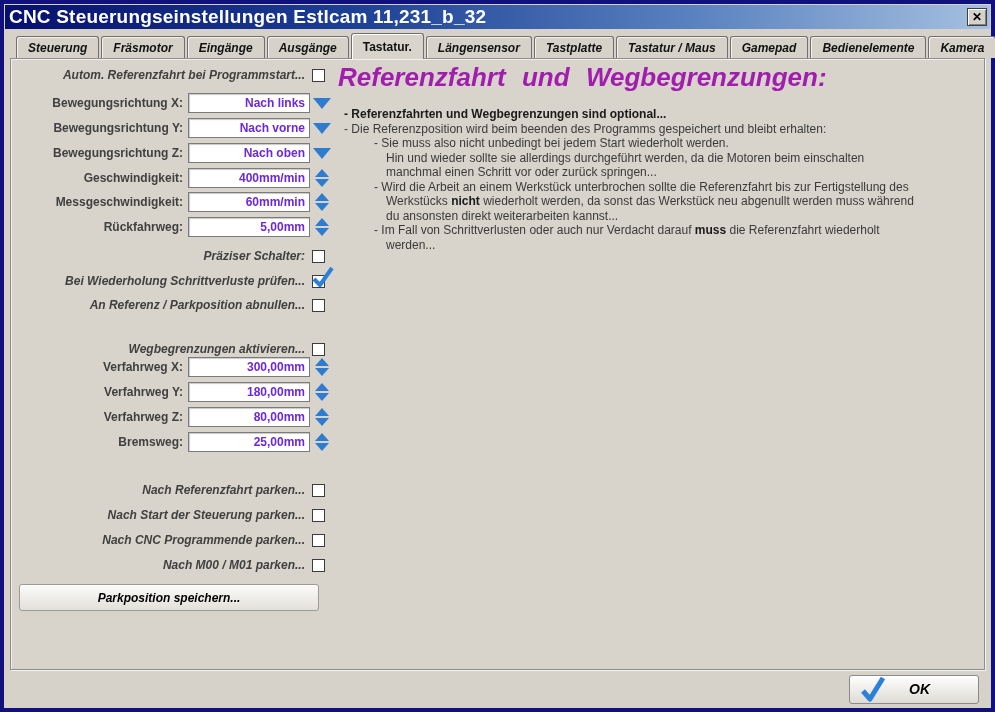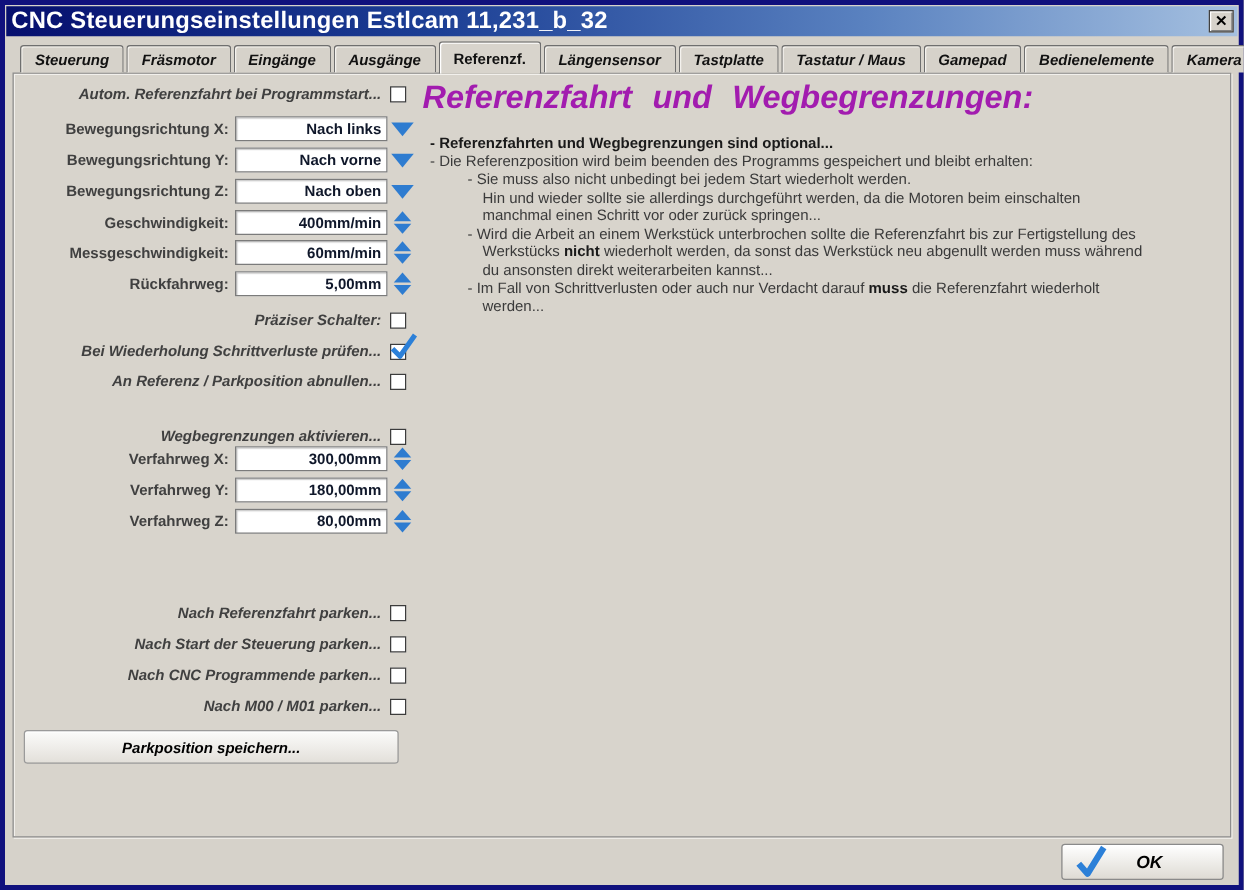--- a/index.html
+++ b/index.html
@@ -55,21 +55,21 @@
   }
   
   .form{position:absolute;left:8px;top:0;width:314px;height:100%;}
   .row{position:absolute;left:0;right:0;height:24px;display:flex;align-items:center;}
   .lbl{flex:1;text-align:right;padding-right:5px;font-size:12px;font-weight:bold;color:#404040;white-space:nowrap;}
   .lbl.it{font-style:italic;}
   .field{
     width:122px;height:20px;flex:0 0 auto;
     background:#ffffff;border:1px solid #7b7b7b;
     box-shadow:inset 1px 1px 1px #c9c9c9;
-    font-size:12px;font-weight:bold;color:#0f172a;text-align:right;
+    font-size:12px;font-weight:bold;color:#6d28d9;text-align:right;
     padding:0 4px 0 2px;outline:none;
   }
   .arrowzone{width:23px;flex:0 0 auto;display:flex;flex-direction:column;align-items:center;justify-content:center;}
   .dd-arrow{width:0;height:0;border-left:9px solid transparent;border-right:9px solid transparent;border-top:11px solid #2e7cd0;cursor:default;}
   .spin-up{width:0;height:0;border-left:7px solid transparent;border-right:7px solid transparent;border-bottom:8px solid #2e7cd0;margin-bottom:2px;cursor:default;}
   .spin-down{width:0;height:0;border-left:7px solid transparent;border-right:7px solid transparent;border-top:8px solid #2e7cd0;cursor:default;}
   .cbzone{width:23px;flex:0 0 auto;display:flex;align-items:center;}
   .cb{
     width:13px;height:13px;background:#fff;border:1px solid #3c3c3c;
     position:relative;margin-left:2px;cursor:default;
@@ -125,21 +125,21 @@
     <div class="close-btn">
       <span>✕</span>
     </div>
   </div>
 
   <div class="tabrow">
     <div class="tab">Steuerung</div>
     <div class="tab">Fräsmotor</div>
     <div class="tab">Eingänge</div>
     <div class="tab">Ausgänge</div>
-    <div class="tab active">Referenzf.</div>
+    <div class="tab active">Tastatur.</div>
     <div class="tab">Längensensor</div>
     <div class="tab">Tastplatte</div>
     <div class="tab">Tastatur / Maus</div>
     <div class="tab">Gamepad</div>
     <div class="tab">Bedienelemente</div>
     <div class="tab">Kamera</div>
     <div class="tab">Diverses</div>
   </div>
 
   <div class="panel">
@@ -256,20 +256,28 @@
 
       <div class="row" style="top:346px">
         <div class="lbl">Verfahrweg Z:</div>
         <input class="field" readonly="" value="80,00mm" style="">
         <div class="arrowzone">
             <div class="spin-up"></div>
             <div class="spin-down"></div>
           </div>
       </div>
 
+      <div class="row" style="top:371px">
+        <div class="lbl">Bremsweg:</div>
+        <input class="field" readonly="" value="25,00mm" style="">
+        <div class="arrowzone">
+            <div class="spin-up"></div>
+            <div class="spin-down"></div>
+          </div>
+      </div>
 
       <div class="row" style="top:419px">
         <div class="lbl it">Nach Referenzfahrt parken...</div>
         <div class="cbzone">
             <div class="cb"></div>
           </div>
       </div>
 
       <div class="row" style="top:444px">
         <div class="lbl it">Nach Start der Steuerung parken...</div>

